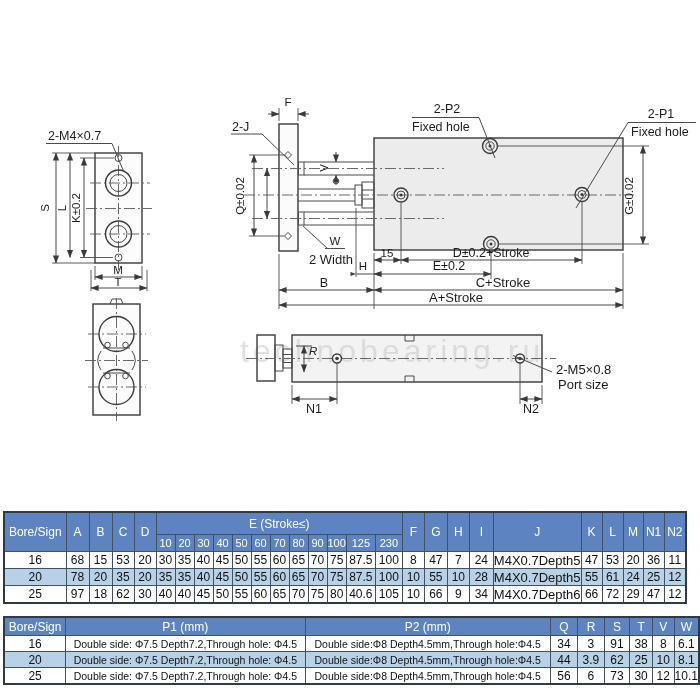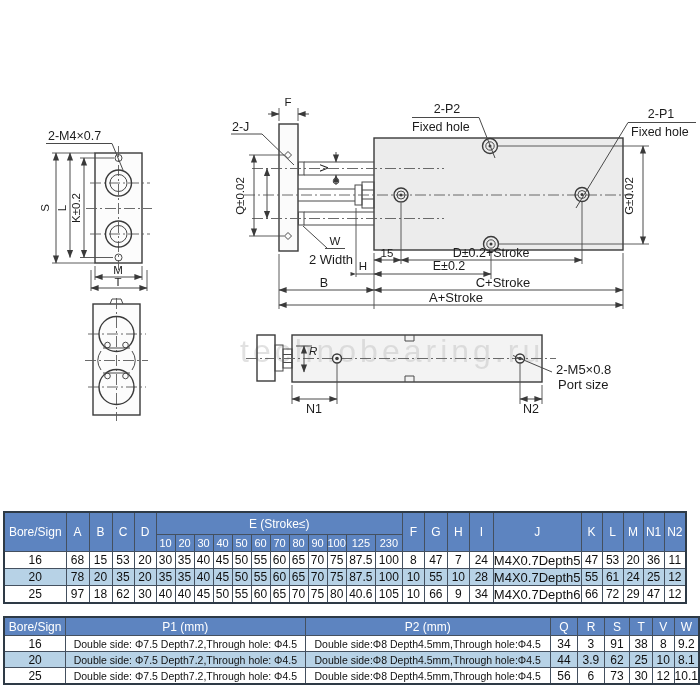--- a/index.html
+++ b/index.html
@@ -417,21 +417,21 @@
     <tbody>
         <tr>
           <td>16</td>
           <td>Double side: Φ7.5 Depth7.2,Through hole: Φ4.5</td>
           <td>Double side:Φ8 Depth4.5mm,Through hole:Φ4.5</td>
           <td>34</td>
           <td>3</td>
           <td>91</td>
           <td>38</td>
           <td>8</td>
-          <td>9.2</td>
+          <td>6.1</td>
         </tr>
         <tr class="hl">
           <td>20</td>
           <td>Double side: Φ7.5 Depth7.2,Through hole: Φ4.5</td>
           <td>Double side:Φ8 Depth4.5mm,Through hole:Φ4.5</td>
           <td>44</td>
           <td>3.9</td>
           <td>62</td>
           <td>25</td>
           <td>10</td>

